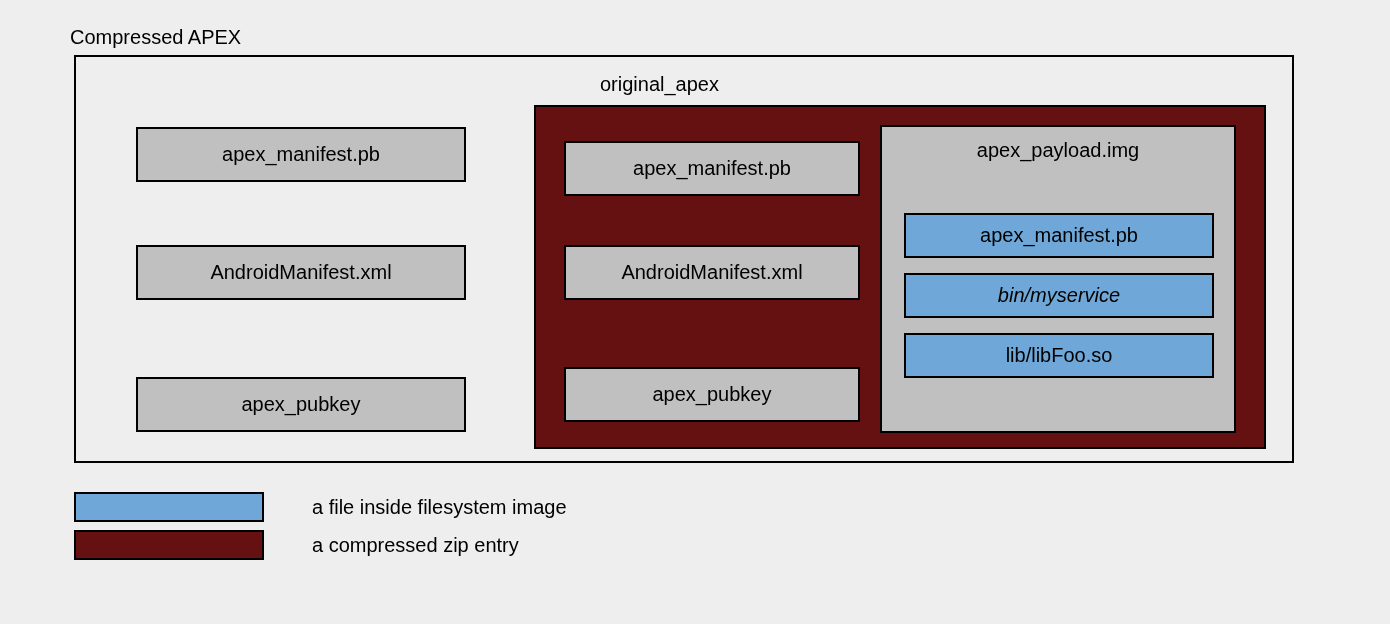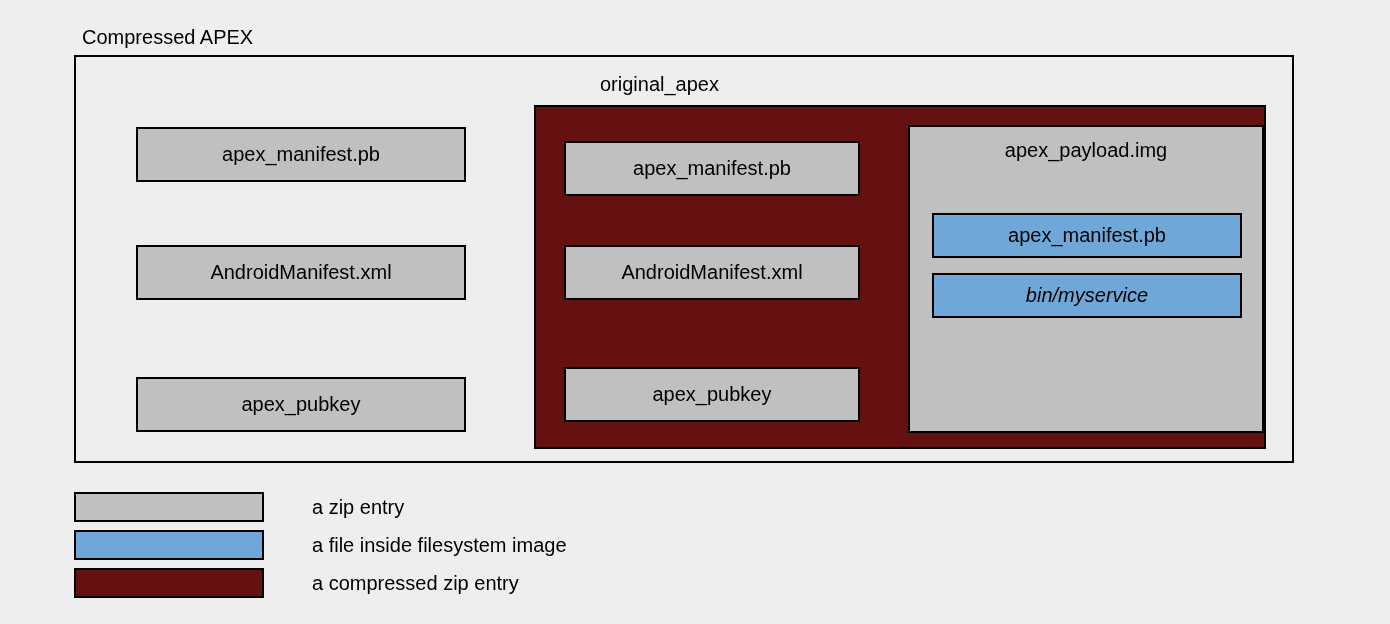--- a/index.html
+++ b/index.html
@@ -11,21 +11,21 @@
     background: #eeeeee;
     font-family: Arial, Helvetica, sans-serif;
     font-size: 20px;
     color: #000;
     position: relative;
   }
 
   
   .title-outer {
     position: absolute;
-    left: 82px;
+    left: 70px;
     top: 26px;
   }
   .outer-panel {
     position: absolute;
     left: 74px;
     top: 55px;
     width: 1220px;
     height: 408px;
     border: 2px solid #000;
     background: #eeeeee;
@@ -76,21 +76,21 @@
     justify-content: center;
   }
   .mid-box { left: 28px; width: 296px; height: 55px; }
   .mid-box.m1 { top: 34px; }
   .mid-box.m2 { top: 138px; }
   .mid-box.m3 { top: 260px; }
 
   
   .payload-panel {
     position: absolute;
-    left: 372px;
+    left: 344px;
     top: 18px;
     width: 356px;
     height: 308px;
     background: #c0c0c0;
     border: 2px solid #000;
   }
   .payload-title {
     text-align: center;
     margin-top: 12px;
   }
@@ -162,30 +162,29 @@
     </div>
 
     <div class="payload-panel">
       <div class="payload-title">apex_payload.img</div>
       <div class="blue-box p1">
         <span>apex_manifest.pb</span>
       </div>
       <div class="blue-box p2">
         <span>bin/myservice</span>
       </div>
+      <div class="blue-box p3">
+        <span>lib/libFoo.so</span>
+      </div>
     </div>
 
   </div>
 </div>
 
 <div class="legend">
-  <div class="legend-row">
-    <div class="legend-swatch sw-grey"></div>
-    <span>a zip entry</span>
-  </div>
   <div class="legend-row">
     <div class="legend-swatch sw-blue"></div>
     <span>a file inside filesystem image</span>
   </div>
   <div class="legend-row">
     <div class="legend-swatch sw-red"></div>
     <span>a compressed zip entry</span>
   </div>
 </div>
 

